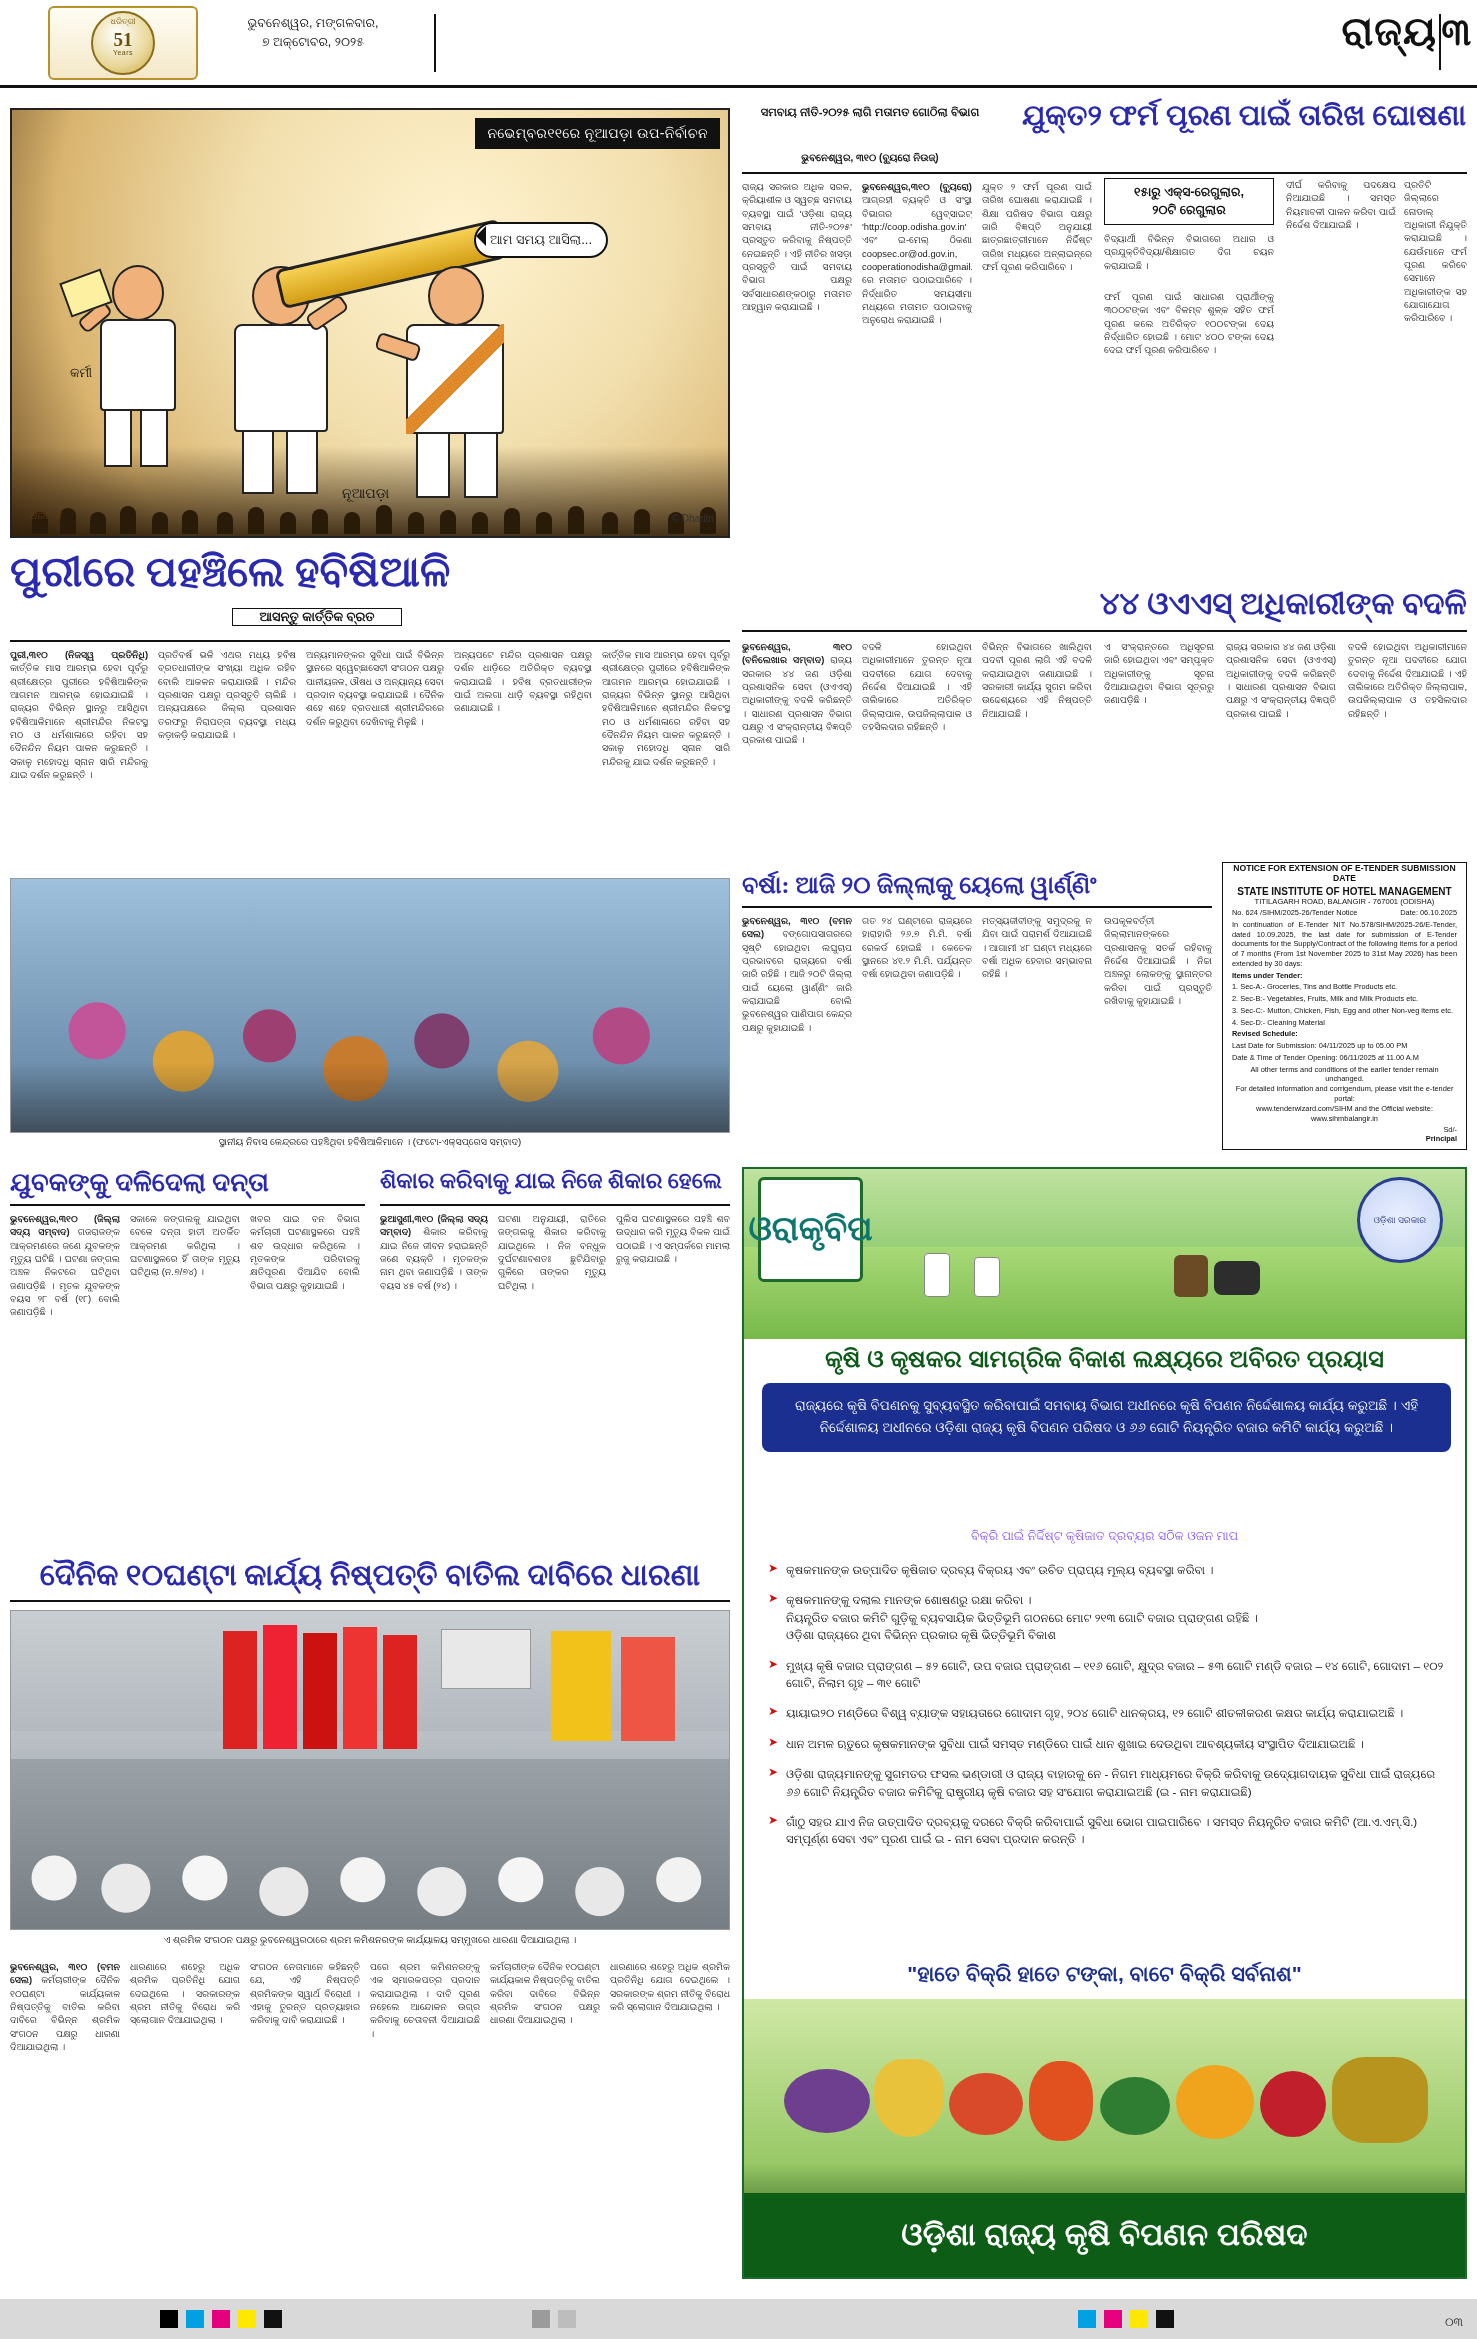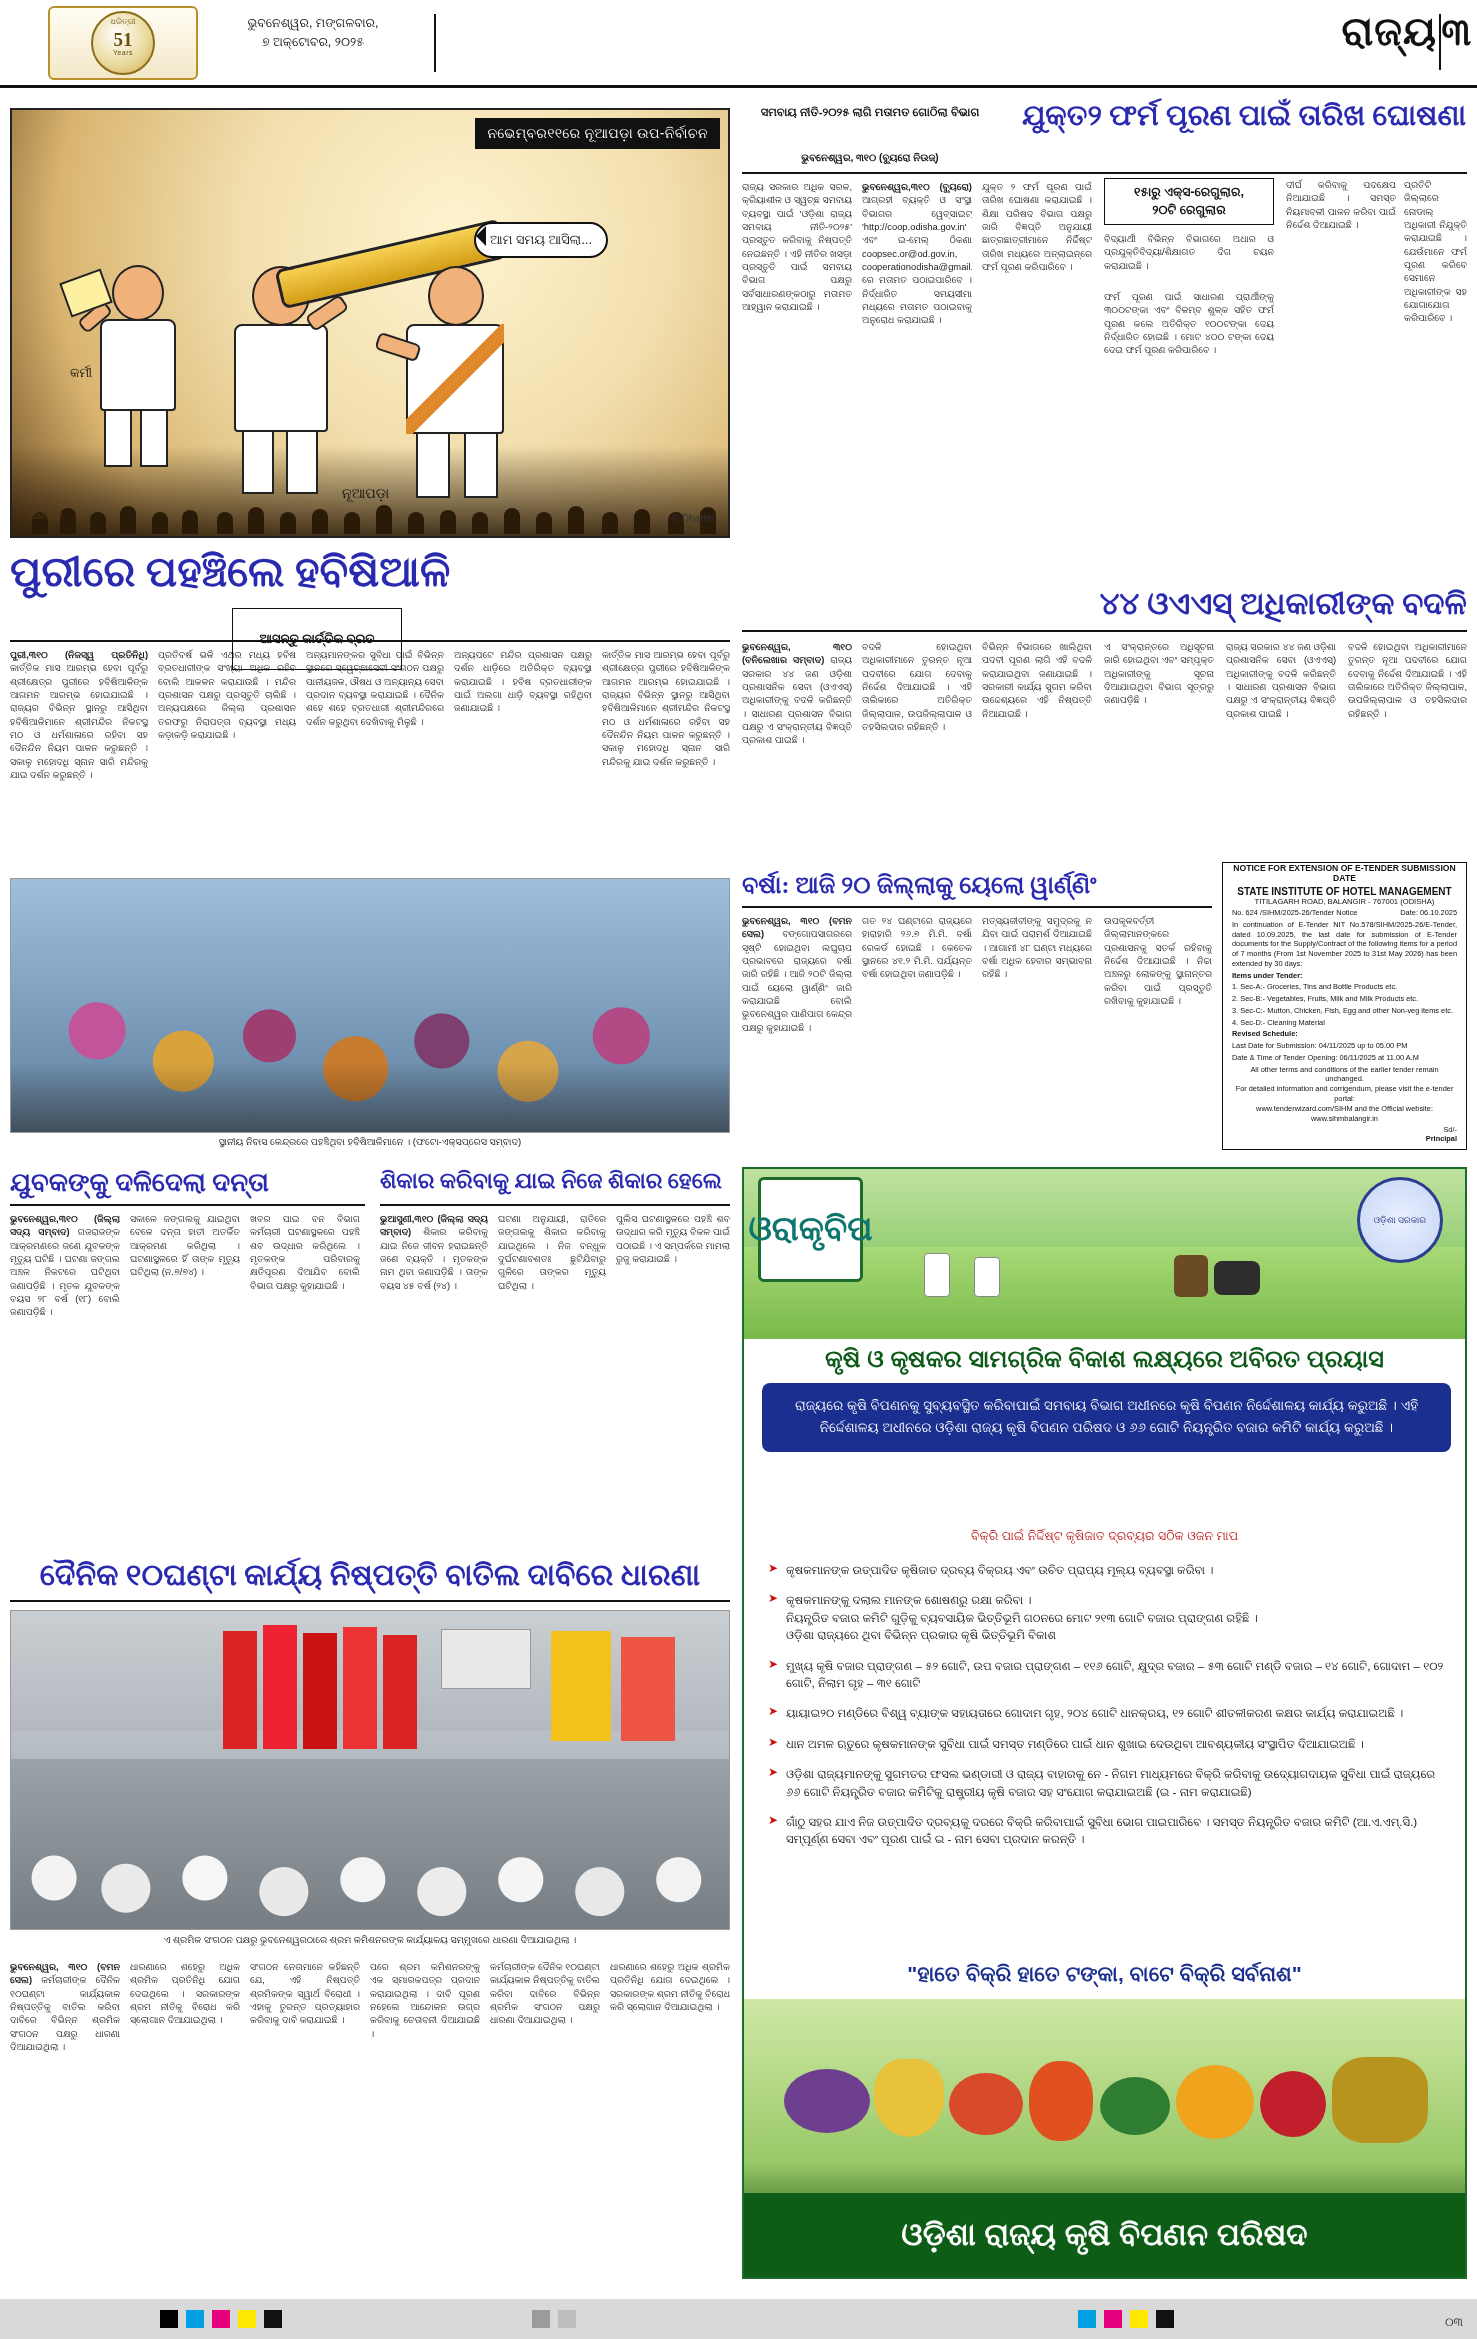--- a/index.html
+++ b/index.html
@@ -80,21 +80,21 @@
   .ad-field { position:absolute; left:0; top:78px; width:100%; height:92px; background:linear-gradient(#a8d977,#78b94a); }
   .ad-logo { position:absolute; left:14px; top:8px; width:105px; height:105px; border:3px solid #1c6b2a; border-radius:6px;
      background:#fff; display:flex; align-items:center; justify-content:center; }
   .ad-logo span { font-size:34px; color:#0f766e; font-weight:bold; font-family:"Liberation Serif", serif; }
   .ad-seal { position:absolute; right:22px; top:8px; width:86px; height:86px; border-radius:50%; border:3px solid #2a3f8f;
      background:radial-gradient(circle,#eaf0ff,#c6d4f5); display:flex; align-items:center; justify-content:center; font-size:9px; color:#21307a; text-align:center; }
   .ad-slogan { position:absolute; left:0; top:176px; width:100%; text-align:center; font-size:24px; font-weight:bold; color:#0d5a18; }
   .ad-blue { position:absolute; left:18px; top:214px; width:689px; padding:12px 16px; background:#1a2f8f; color:#fff;
      border-radius:8px; font-size:13.5px; line-height:1.65; text-align:center; }
   .ad-sub { position:absolute; left:0; top:325px; width:100%; text-align:center; font-size:19px; font-weight:bold; color:#0d5a18; }
-  .ad-note { position:absolute; left:0; top:360px; width:100%; text-align:center; font-size:12.5px; color:#b91c1c; }
+  .ad-note { position:absolute; left:0; top:360px; width:100%; text-align:center; font-size:12.5px; color:#8b5cf6; }
   .bullets { position:absolute; left:24px; top:392px; width:678px; }
   .bul { display:flex; gap:8px; margin-bottom:13px; font-size:11.6px; line-height:1.5; color:#111; }
   .bul .arw { color:#cc1111; font-size:12px; line-height:1.2; }
   .ad-tag { position:absolute; left:0; top:793px; width:100%; text-align:center; font-size:21px; font-weight:bold; color:#1a2f8f; }
   .ad-fruit { position:absolute; left:0; top:830px; width:100%; height:200px;
      background:linear-gradient(#cfe8a5,#8dc25a); overflow:hidden; }
   .fr { position:absolute; border-radius:50%; }
   .ad-bottom { position:absolute; left:0; bottom:0; width:100%; height:84px; background:#0e5d17;
      color:#fff; display:flex; align-items:center; justify-content:center; font-size:31px; font-weight:bold; }
 
@@ -186,21 +186,21 @@
     <div class="speech">ଆମ ସମୟ ଆସିଲା...</div>
     <div class="lbl-karmi">କର୍ମୀ</div>
     <div class="lbl-nuapada">ନୂଆପଡ଼ା</div>
     <div class="cart-credit">© Dharitri</div>
     <div class="cart-sign">ଧରିତ୍ରୀ</div>
   </div>
 
   <div style="position:absolute;left:10px;top:548px;width:720px;">
     <div class="mainhead" style="font-size:42px;line-height:1.15;">ପୁରୀରେ ପହଞ୍ଚିଲେ ହବିଷିଆଳି</div>
   </div>
-  <div style="position:absolute;left:232px;top:608px;width:170px;border:1.5px solid #111;padding:22px 6px;text-align:center;font-size:13px;font-weight:bold;">ଆସନ୍ତୁ କାର୍ତ୍ତିକ ବ୍ରତ</div>
+  <div style="position:absolute;left:232px;top:608px;width:170px;border:1.5px solid #111;padding:0 6px;text-align:center;font-size:13px;font-weight:bold;">ଆସନ୍ତୁ କାର୍ତ୍ତିକ ବ୍ରତ</div>
   <div style="position:absolute;left:10px;top:640px;width:720px;height:2px;background:#111;"></div>
 
   <div style="position:absolute;left:10px;top:648px;width:138px;" class="body-col">
     <span class="hl">ପୁରୀ,୩୧୦ (ନିଜସ୍ୱ ପ୍ରତିନିଧି)</span>
     <span>କାର୍ତ୍ତିକ ମାସ ଆରମ୍ଭ ହେବା ପୂର୍ବରୁ ଶ୍ରୀକ୍ଷେତ୍ର ପୁରୀରେ ହବିଷିଆଳିଙ୍କ ଆଗମନ ଆରମ୍ଭ ହୋଇଯାଇଛି । ରାଜ୍ୟର ବିଭିନ୍ନ ସ୍ଥାନରୁ ଆସିଥିବା ହବିଷିଆଳିମାନେ ଶ୍ରୀମନ୍ଦିର ନିକଟସ୍ଥ ମଠ ଓ ଧର୍ମଶାଳାରେ ରହିବା ସହ ଦୈନନ୍ଦିନ ନିୟମ ପାଳନ କରୁଛନ୍ତି । ସକାଳୁ ମହୋଦଧି ସ୍ନାନ ସାରି ମନ୍ଦିରକୁ ଯାଇ ଦର୍ଶନ କରୁଛନ୍ତି ।</span>
   </div>
   <div style="position:absolute;left:158px;top:648px;width:138px;" class="body-col">ପ୍ରତିବର୍ଷ ଭଳି ଏଥର ମଧ୍ୟ ହବିଷ ବ୍ରତଧାରୀଙ୍କ ସଂଖ୍ୟା ଅଧିକ ରହିବ ବୋଲି ଆକଳନ କରାଯାଉଛି । ମନ୍ଦିର ପ୍ରଶାସନ ପକ୍ଷରୁ ପ୍ରସ୍ତୁତି ଚାଲିଛି । ଅନ୍ୟପକ୍ଷରେ ଜିଲ୍ଲା ପ୍ରଶାସନ ତରଫରୁ ନିରାପତ୍ତା ବ୍ୟବସ୍ଥା ମଧ୍ୟ କଡ଼ାକଡ଼ି କରାଯାଇଛି ।</div>
   <div style="position:absolute;left:306px;top:648px;width:138px;" class="body-col">ଅନ୍ୟମାନଙ୍କର ସୁବିଧା ପାଇଁ ବିଭିନ୍ନ ସ୍ଥାନରେ ସ୍ୱେଚ୍ଛାସେବୀ ସଂଗଠନ ପକ୍ଷରୁ ପାନୀୟଜଳ, ଔଷଧ ଓ ଅନ୍ୟାନ୍ୟ ସେବା ପ୍ରଦାନ ବ୍ୟବସ୍ଥା କରାଯାଇଛି । ଦୈନିକ ଶହେ ଶହେ ବ୍ରତଧାରୀ ଶ୍ରୀମନ୍ଦିରରେ ଦର୍ଶନ କରୁଥିବା ଦେଖିବାକୁ ମିଳୁଛି ।</div>
   <div style="position:absolute;left:454px;top:648px;width:138px;" class="body-col">ଅନ୍ୟପଟେ ମନ୍ଦିର ପ୍ରଶାସନ ପକ୍ଷରୁ ଦର୍ଶନ ଧାଡ଼ିରେ ଅତିରିକ୍ତ ବ୍ୟବସ୍ଥା କରାଯାଇଛି । ହବିଷ ବ୍ରତଧାରୀଙ୍କ ପାଇଁ ଅଲଗା ଧାଡ଼ି ବ୍ୟବସ୍ଥା ରହିଥିବା ଜଣାଯାଇଛି ।</div>
   <div style="position:absolute;left:602px;top:648px;width:128px;" class="body-col">କାର୍ତ୍ତିକ ମାସ ଆରମ୍ଭ ହେବା ପୂର୍ବରୁ ଶ୍ରୀକ୍ଷେତ୍ର ପୁରୀରେ ହବିଷିଆଳିଙ୍କ ଆଗମନ ଆରମ୍ଭ ହୋଇଯାଇଛି । ରାଜ୍ୟର ବିଭିନ୍ନ ସ୍ଥାନରୁ ଆସିଥିବା ହବିଷିଆଳିମାନେ ଶ୍ରୀମନ୍ଦିର ନିକଟସ୍ଥ ମଠ ଓ ଧର୍ମଶାଳାରେ ରହିବା ସହ ଦୈନନ୍ଦିନ ନିୟମ ପାଳନ କରୁଛନ୍ତି । ସକାଳୁ ମହୋଦଧି ସ୍ନାନ ସାରି ମନ୍ଦିରକୁ ଯାଇ ଦର୍ଶନ କରୁଛନ୍ତି ।</div>

